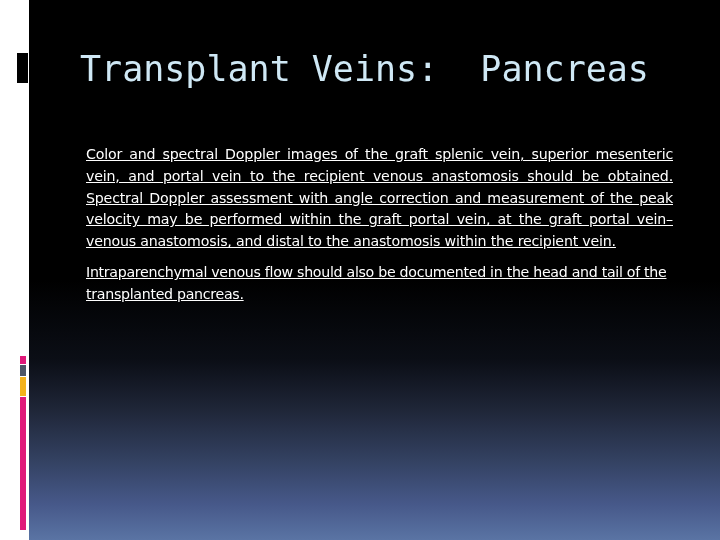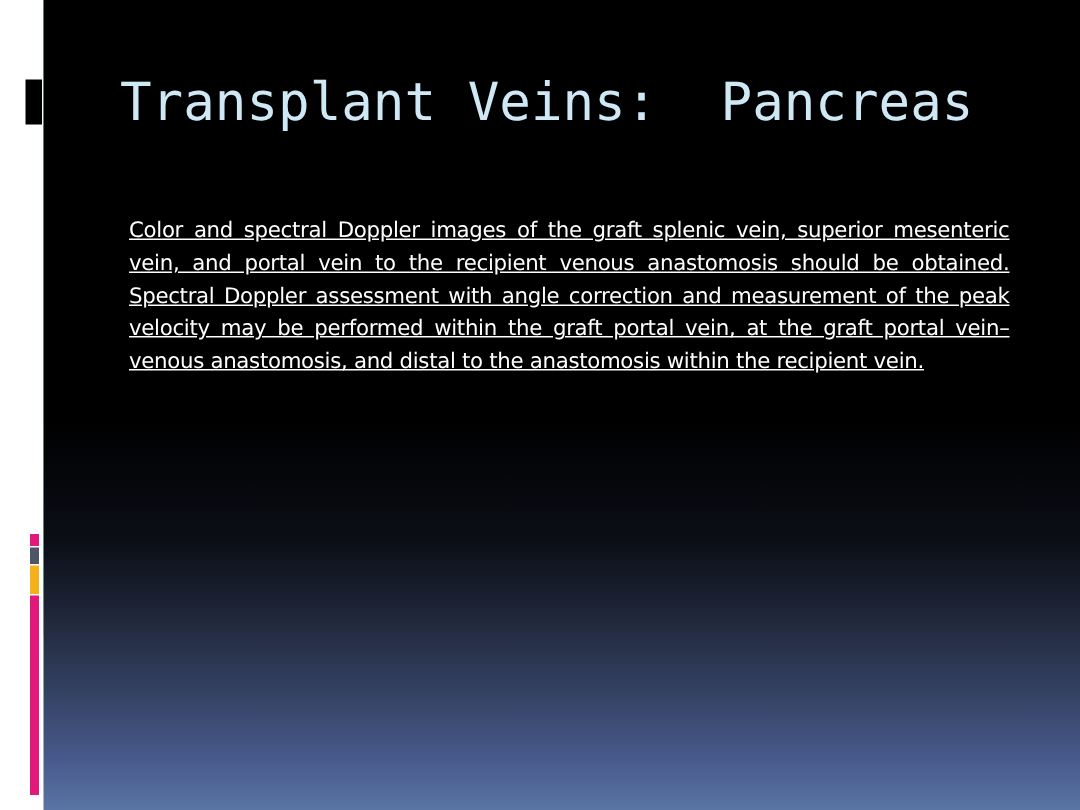--- a/index.html
+++ b/index.html
@@ -101,15 +101,16 @@
 
   <div class="accent-bar" style="top:356px;height:8px;background:#e0197a;"></div>
   <div class="accent-bar" style="top:365px;height:11px;background:#4d5566;"></div>
   <div class="accent-bar" style="top:377px;height:19px;background:#f3b21c;"></div>
   <div class="accent-bar" style="top:397px;height:133px;background:#e0197a;"></div>
 
   <div class="content-area">
     <h1 class="title">Transplant Veins:  Pancreas</h1>
     <div class="body">
       <p class="para-1">Color and spectral Doppler images of the graft splenic vein, superior mesenteric vein, and portal vein to the recipient venous anastomosis should be obtained. Spectral Doppler assessment with angle correction and measurement of the peak velocity may be performed within the graft portal vein, at the graft portal vein–venous anastomosis, and distal to the anastomosis within the recipient vein.</p>
+      <p class="para-3">Intraparenchymal venous flow should also be documented in the head and tail of the transplanted pancreas.</p>
     </div>
   </div>
 </div>
 
 </body></html>

